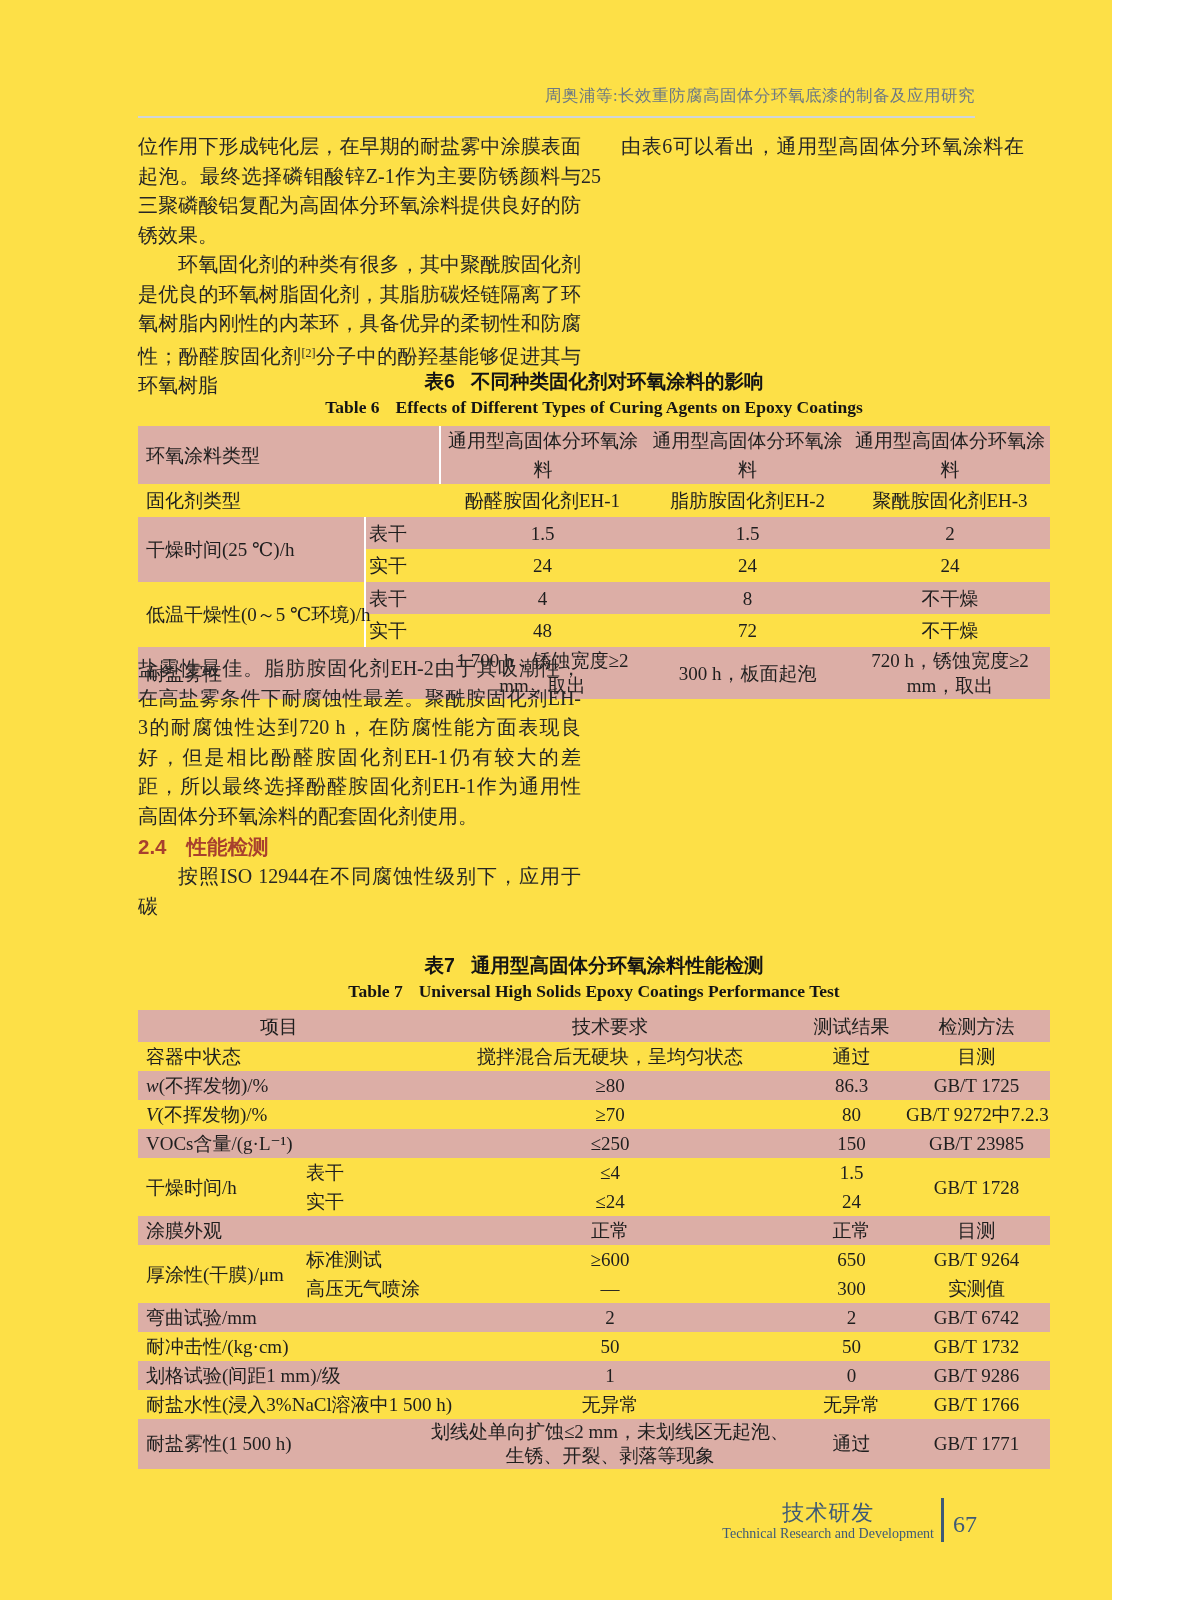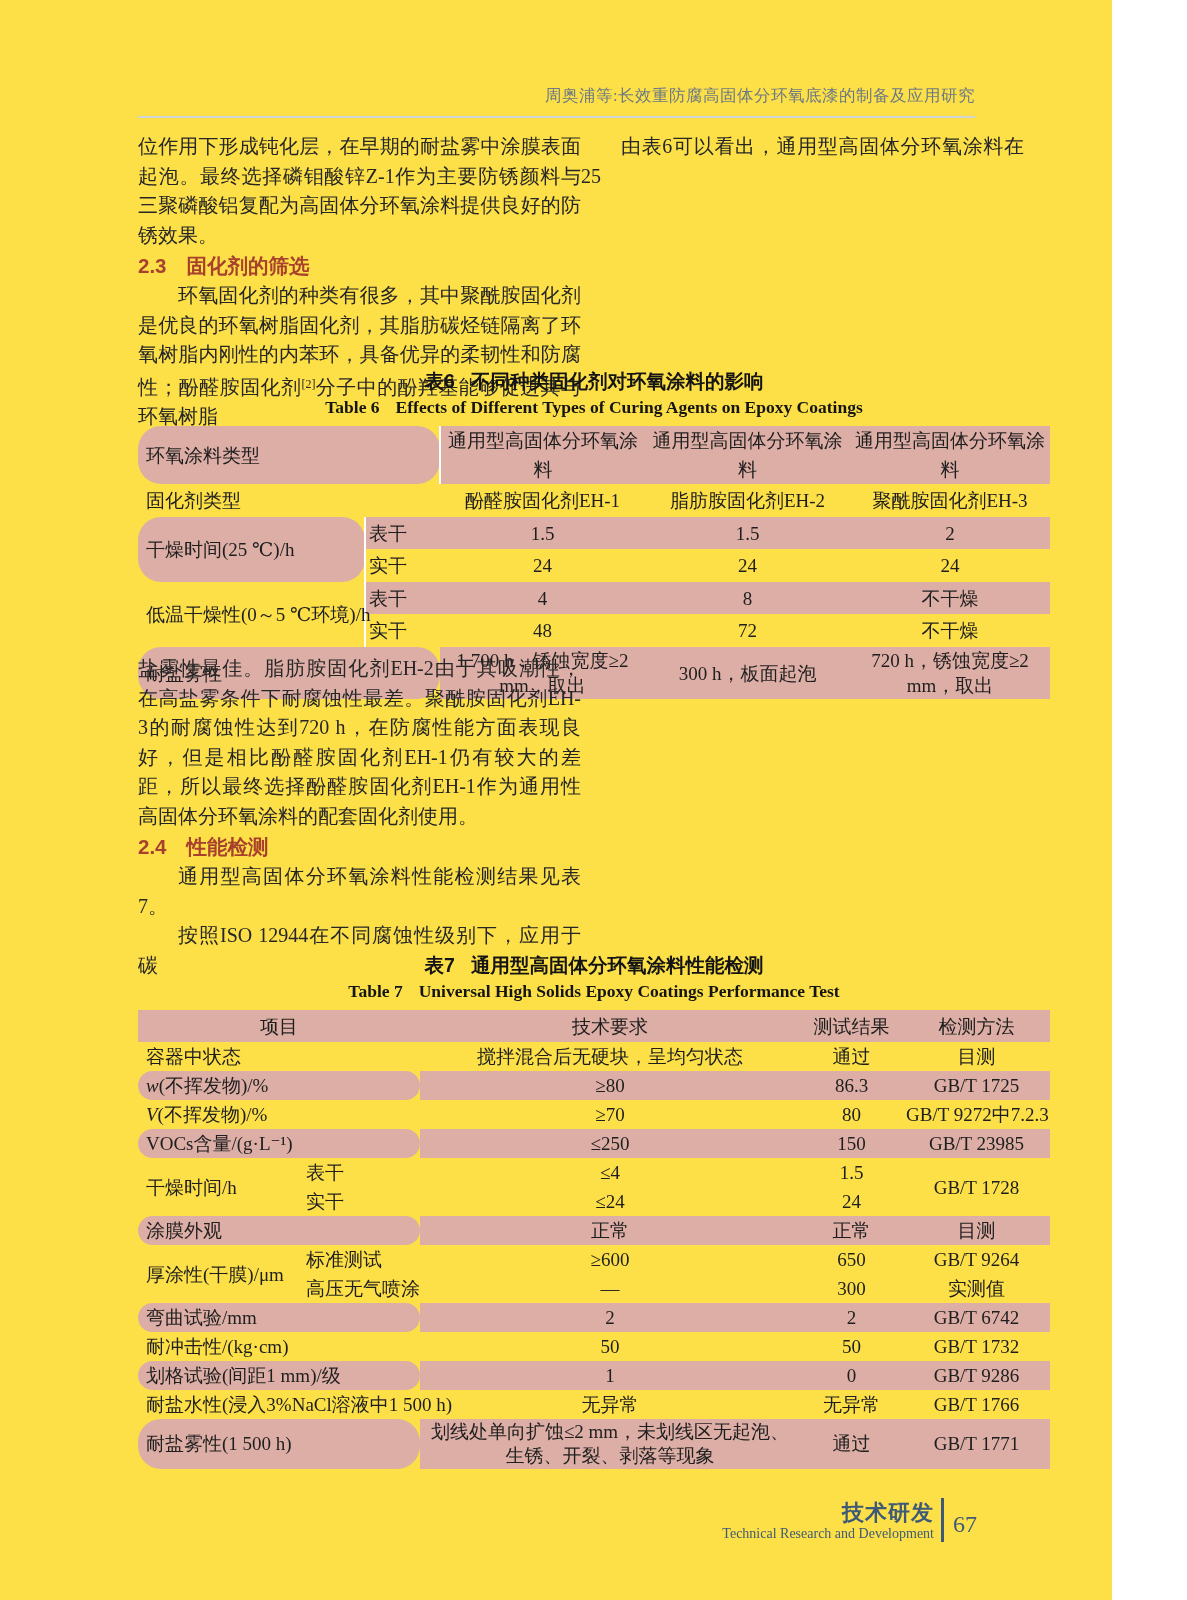--- a/index.html
+++ b/index.html
@@ -41,50 +41,49 @@
     text-align:center; font-family:"Liberation Serif","DejaVu Serif",serif;
     font-weight:bold; font-size:17.5px; color:#141414; line-height:23px; margin-top:2px;
   }
   .ttl-cn .lab, .ttl-en .lab { margin-right:16px; }
 
   table { border-collapse:collapse; table-layout:fixed; width:912px; margin-top:7px; }
   td {
     font-size:19px; line-height:29px; text-align:center; vertical-align:middle;
     padding:0 3px; color:#1e1e1e;
   }
-  td.lbl { text-align:left; padding-left:8px;border-radius:23px; }
+  td.lbl { text-align:left; padding-left:8px; }
   td.sub { text-align:left; }
   td.nowrap { white-space:nowrap; overflow:visible;margin-top:16px; }
   .pink { background:#dcaea6; }
   .gapr { border-right:2px solid #ffffff; }
   tr.h33 { height:33px; } tr.h29 { height:29px; } tr.h32 { height:32px; }
   tr.tall td { height:52px; line-height:25px; }
   tr.tall7 td { height:50px; line-height:24px; }
   i.var { font-style:italic; font-family:"Liberation Serif","DejaVu Serif",serif; }
 
   
   .pagefoot { position:absolute; top:1498px; right:135px; display:flex; align-items:center; color:#3e5a77; }
   .pf-text { text-align:right; }
-  .pf-cn { font-family:"Liberation Sans","DejaVu Sans",sans-serif; font-weight:bold; font-size:22px; line-height:26px; letter-spacing:1px; }
+  .pf-cn { font-family:"Liberation Sans","DejaVu Sans",sans-serif; font-weight:normal; font-size:22px; line-height:26px; letter-spacing:1px;text-align:center; }
   .pf-en { font-family:Liberation Serif, serif; font-size:14px; line-height:15px; }
   .pf-bar { width:3px; height:44px; background:#3e5a77; margin:0 9px 0 7px; }
   .pf-num { font-family:"Liberation Serif","DejaVu Serif",serif; font-size:24px; padding-top:8px; }
 </style>
 </head>
 <body>
 
 <div class="page">
 
   <div class="runhead">周奥浦等:长效重防腐高固体分环氧底漆的制备及应用研究</div>
   <div class="headrule"></div>
 
   <div class="twocol sec1">
     <div class="col">
       <p>位作用下形成钝化层，在早期的耐盐雾中涂膜表面起泡。最终选择磷钼酸锌Z-1作为主要防锈颜料与三聚磷酸铝复配为高固体分环氧涂料提供良好的防锈效果。</p>
-      <h3 class="sech"><span class="num">2.3</span><span>固化剂的筛选</span></h3>
       <p class="indent"><span>环氧固化剂的种类有很多，其中聚酰胺固化剂是优良的环氧树脂固化剂，其脂肪碳烃链隔离了环氧树脂内刚性的内苯环，具备优异的柔韧性和防腐性；酚醛胺固化剂</span><sup class="fn">[2]</sup><span>分子中的酚羟基能够促进其与环氧树脂</span></p>
     </div>
     <div class="col">
       <p class="indent">由表6可以看出，通用型高固体分环氧涂料在25</p>
     </div>
   </div>
 
   <div class="tblock t6block">
     <div class="ttl-cn"><span class="lab">表6</span><span>不同种类固化剂对环氧涂料的影响</span></div>
     <div class="ttl-en"><span class="lab">Table 6</span><span>Effects of Different Types of Curing Agents on Epoxy Coatings</span></div>
@@ -142,21 +141,20 @@
         <td class="pink">720 h，锈蚀宽度≥2 mm，取出</td>
       </tr>
     </tbody>
       </table>
   </div>
 
   <div class="twocol sec2">
     <div class="col">
       <p>盐雾性最佳。脂肪胺固化剂EH-2由于其吸潮性，在高盐雾条件下耐腐蚀性最差。聚酰胺固化剂EH-3的耐腐蚀性达到720 h，在防腐性能方面表现良好，但是相比酚醛胺固化剂EH-1仍有较大的差距，所以最终选择酚醛胺固化剂EH-1作为通用性高固体分环氧涂料的配套固化剂使用。</p>
       <h3 class="sech"><span class="num">2.4</span><span>性能检测</span></h3>
-      <p class="indent">通用型高固体分环氧涂料性能检测结果见表7。</p>
       <p class="indent">按照ISO 12944在不同腐蚀性级别下，应用于碳</p>
     </div>
   </div>
 
   <div class="tblock t7block">
     <div class="ttl-cn"><span class="lab">表7</span><span>通用型高固体分环氧涂料性能检测</span></div>
     <div class="ttl-en"><span class="lab">Table 7</span><span>Universal High Solids Epoxy Coatings Performance Test</span></div>
     <table>
       <colgroup>
           <col style="width:165px">

